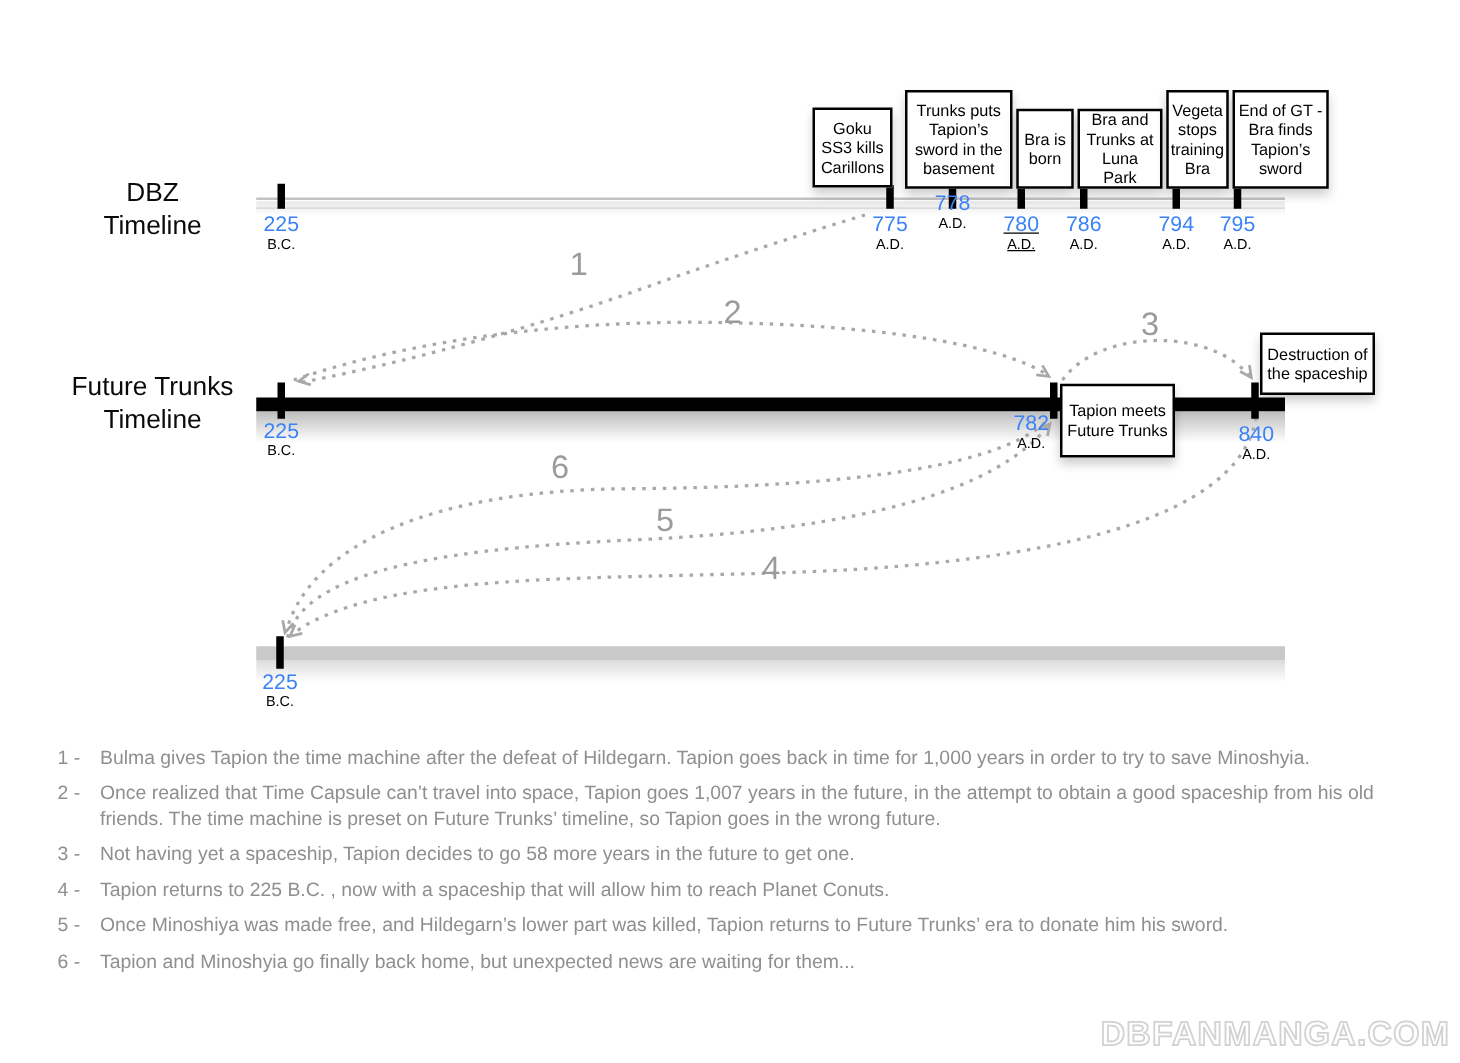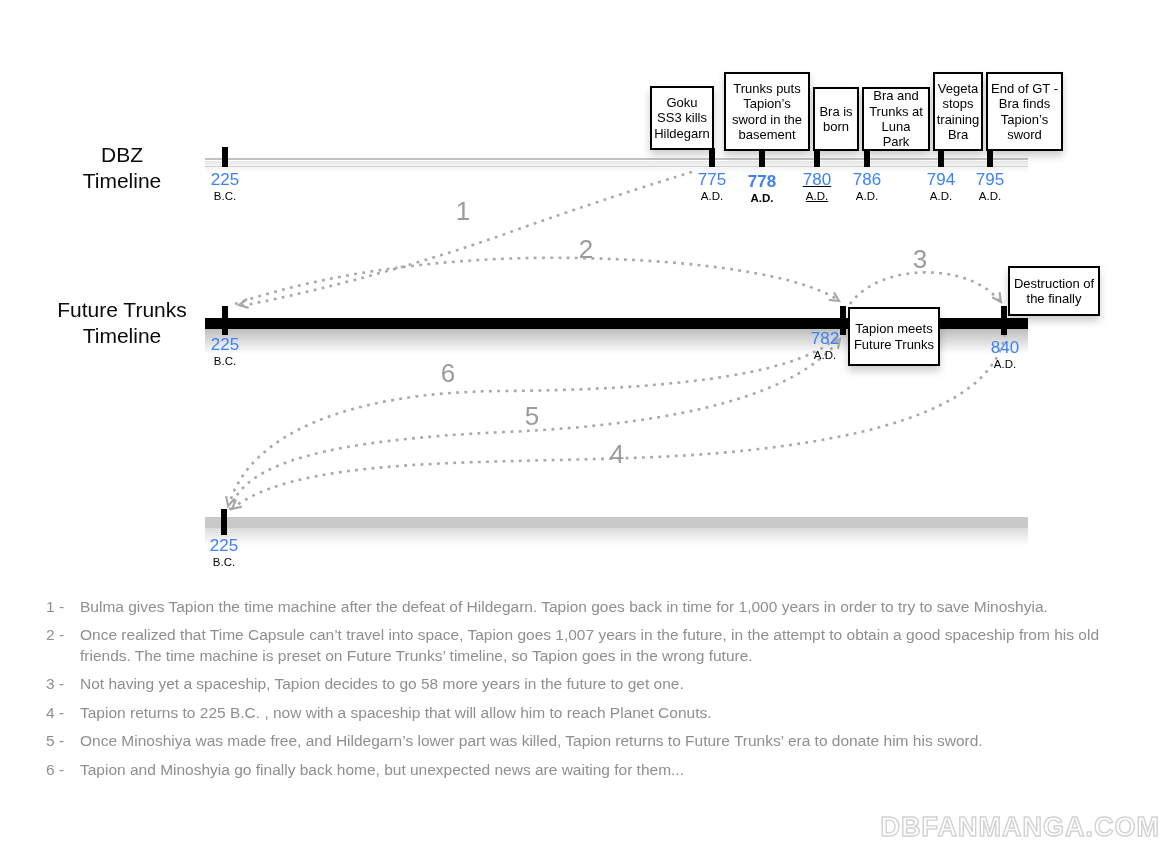--- a/index.html
+++ b/index.html
@@ -78,33 +78,33 @@
   <div class="tl-label" style="left:67px;top:142px;width:110px;">DBZ Timeline</div>
   <div class="tl-label" style="left:47px;top:297px;width:150px;">Future Trunks Timeline</div>
 
   <div class="tick" style="left:222px;top:147px;height:20px;"></div>
   <div class="yr" style="left:195px;top:171px;">
     <span class="y">225</span>
     <span class="e">B.C.</span>
   </div>
 
   <div class="ebox" style="left:650px;top:86px;width:64px;height:64px;">
-    <span>Goku SS3 kills Hildegarn</span>
+    <span>Goku SS3 kills Carillons</span>
   </div>
   <div class="tick" style="left:709px;top:148px;height:19px;"></div>
   <div class="yr" style="left:682px;top:171px;">
     <span class="y">775</span>
     <span class="e">A.D.</span>
   </div>
 
   <div class="ebox" style="left:724px;top:72px;width:86px;height:79px;">
     <span>Trunks puts Tapion’s sword in the basement</span>
   </div>
   <div class="tick" style="left:759px;top:149px;height:18px;"></div>
-  <div class="yr" style="left:732px;top:173px;font-weight:bold;">
+  <div class="yr" style="left:732px;top:154px;">
     <span class="y">778</span>
     <span class="e">A.D.</span>
   </div>
 
   <div class="ebox" style="left:813px;top:87px;width:46px;height:64px;">
     <span>Bra is born</span>
   </div>
   <div class="tick" style="left:814px;top:149px;height:18px;"></div>
   <div class="yr" style="left:787px;top:171px;text-decoration:underline;">
     <span class="y">780</span>
@@ -152,21 +152,21 @@
   <div class="ebox" style="left:848px;top:307px;width:92px;height:59px;">
     <span>Tapion meets Future Trunks</span>
   </div>
 
   <div class="tick" style="left:1001px;top:306px;height:29px;"></div>
   <div class="yr" style="left:975px;top:339px;">
     <span class="y">840</span>
     <span class="e">A.D.</span>
   </div>
   <div class="ebox" style="left:1008px;top:266px;width:92px;height:50px;">
-    <span>Destruction of the finally</span>
+    <span>Destruction of the spaceship</span>
   </div>
 
   <div class="tick" style="left:221px;top:509px;height:26px;"></div>
   <div class="yr" style="left:194px;top:537px;">
     <span class="y">225</span>
     <span class="e">B.C.</span>
   </div>
 
   <div class="legend" style="left:46px;top:597px;width:1075px;">
     <div class="legend-item">

